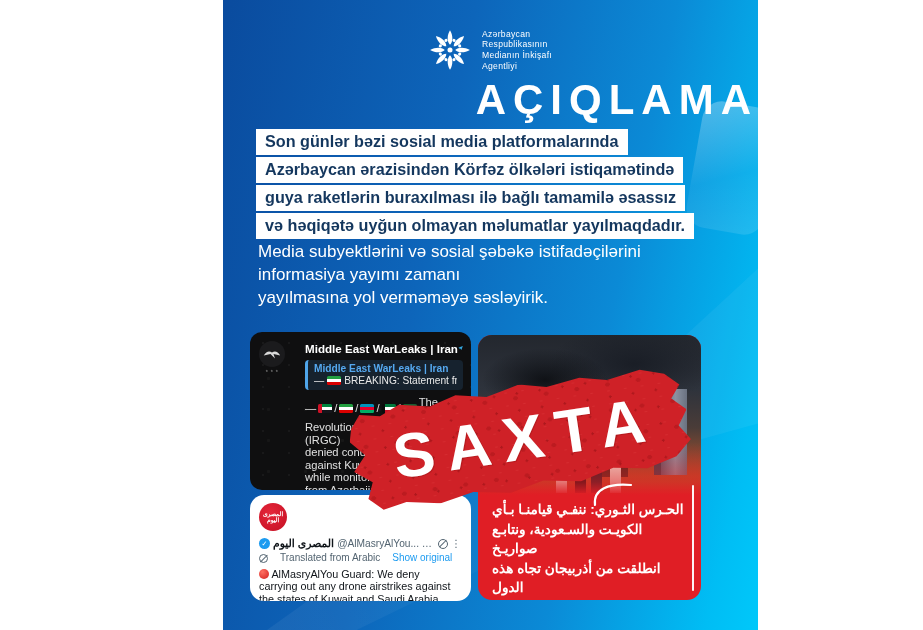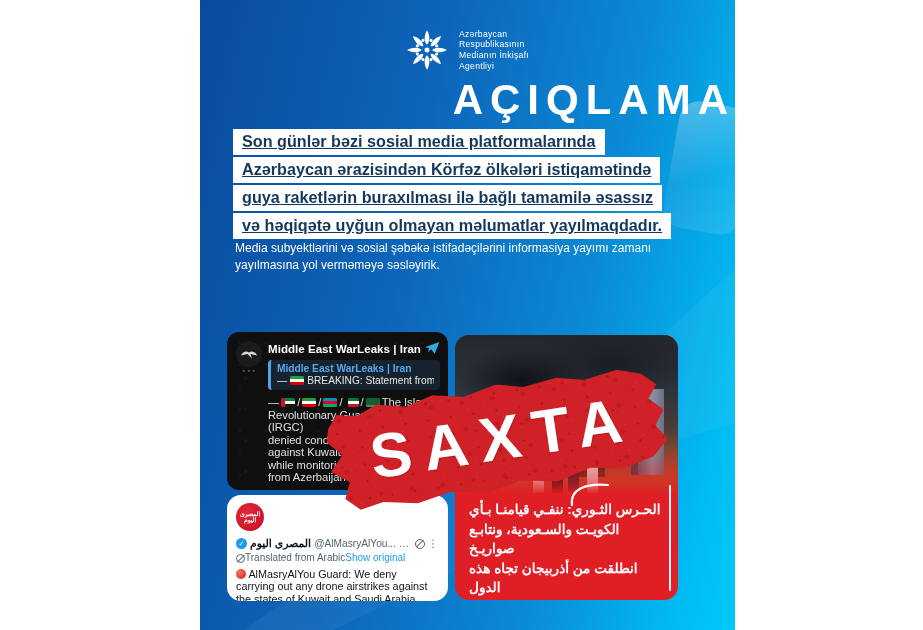--- a/index.html
+++ b/index.html
@@ -1,20 +1,20 @@
 <!DOCTYPE html>
 <html><head>
 <meta charset="utf-8">
 <style>
   * { margin:0; padding:0; box-sizing:border-box; }
   body { background:#ffffff; font-family:"Liberation Sans", sans-serif; }
   .canvas { position:relative; width:923px; height:630px; background:#ffffff; overflow:hidden; }
 
   
-  .poster { position:absolute; left:200px; top:0; width:535px; height:630px; overflow:hidden;
+  .poster { position:absolute; left:223px; top:0; width:535px; height:630px; overflow:hidden;
             background:linear-gradient(102deg,#0a4b9e 0%,#0d65ba 38%,#0b8ad6 68%,#00bdf4 92%,#00c8fa 100%); }
   .decor-tile { position:absolute; right:-14px; top:104px; width:78px; height:128px; border-radius:20px;
             background:linear-gradient(155deg, rgba(255,255,255,0.30) 0%, rgba(255,255,255,0.05) 55%, rgba(255,255,255,0.12) 100%);
             transform:rotate(10deg); }
   .decor-ray1 { position:absolute; left:-40px; bottom:-60px; width:420px; height:300px;
             background:linear-gradient(60deg, rgba(255,255,255,0.07), rgba(255,255,255,0));
             clip-path:polygon(0 100%, 100% 0, 100% 40%, 12% 100%); }
   .decor-ray2 { position:absolute; right:-20px; bottom:140px; width:260px; height:240px;
             background:rgba(255,255,255,0.05); clip-path:polygon(100% 0, 100% 70%, 0 100%); }
 
@@ -22,28 +22,28 @@
   .agency { position:absolute; top:27px; left:0; right:0; display:flex; justify-content:center; align-items:center; gap:11px; }
   .emblem { width:42px; height:46px; }
   .agency-name { color:#ffffff; font-size:8.6px; line-height:10.6px; font-weight:500; letter-spacing:0.3px; }
 
   
   .big-title { position:absolute; top:76px; left:0; right:0; text-align:right; color:#ffffff;
                font-size:42px; font-weight:800; letter-spacing:7px; }
 
   
   .hl-wrap { position:absolute; top:129px; left:33px; display:flex; flex-direction:column; align-items:flex-start; gap:2px; }
-  .hl-line { background:#ffffff; color:#14375e; font-weight:700; font-size:16.2px; line-height:19px; padding:3px 9px 4px 9px;text-decoration:underline; }
-
-  
-  .para { position:absolute; top:240px; left:35px; width:452px; color:#ffffff; font-size:12px; line-height:17px; font-weight:400; }
+  .hl-line { background:#ffffff; color:#14375e; font-weight:700; font-size:16.2px; line-height:19px; padding:3px 9px 4px 9px; }
+
+  
+  .para { position:absolute; top:240px; left:35px; width:452px; color:#ffffff; font-size:17px; line-height:23px; font-weight:400; }
 
   
   .tg-card { position:absolute; left:27px; top:332px; width:221px; height:158px; border-radius:12px;
-             background:#0f0f10; overflow:hidden; padding:9px 8px 6px 7px; display:flex; gap:4px;
+             background:#0f0f10; overflow:hidden; padding:9px 8px 6px 7px; display:flex; gap:18px;
              background-image:radial-gradient(rgba(255,255,255,0.045) 1px, transparent 1.6px),
                               radial-gradient(rgba(255,255,255,0.03) 1.4px, transparent 2px);
              background-size:26px 22px, 37px 31px; }
   .tg-left { width:30px; flex:0 0 30px; display:flex; flex-direction:column; align-items:center; }
   .tg-avatar { width:26px; height:26px; border-radius:50%; background:#1b1b1d; display:flex; align-items:center; justify-content:center; }
   .tg-avatar svg { width:18px; height:14px; }
   .tg-avatar-sub { margin-top:2px; font-size:3.5px; color:#7d7d7d; letter-spacing:0.4px; white-space:nowrap; }
   .tg-main { flex:1; min-width:0; }
   .tg-head { display:flex; align-items:center; justify-content:space-between; }
   .tg-channel { color:#ffffff; font-weight:700; font-size:11.6px; white-space:nowrap; }
@@ -72,21 +72,21 @@
                color:#ffffff; font-size:6px; font-weight:700; line-height:6.5px; direction:rtl; }
   .tw-headright { flex:1; min-width:0; }
   .tw-row1 { display:flex; align-items:center; gap:3px; }
   .badge { width:11px; height:11px; border-radius:50%; background:#1d9bf0; color:#fff; font-size:7px;
            display:inline-flex; align-items:center; justify-content:center; flex:0 0 11px; }
   .tw-name { font-weight:700; font-size:10.8px; color:#0f1419; white-space:nowrap; }
   .tw-handle { color:#536471; font-size:10.2px; white-space:nowrap; overflow:hidden; text-overflow:ellipsis; }
   .slash-circle { position:relative; width:10px; height:10px; border:1.2px solid #536471; border-radius:50%; flex:0 0 10px; }
   .slash-circle::after { content:""; position:absolute; left:-1px; top:3.4px; width:10px; height:1.2px; background:#536471; transform:rotate(-45deg); }
   .tw-more { margin-left:auto; color:#536471; font-size:10px; letter-spacing:0; line-height:10px; }
-  .tw-row2 { display:flex; align-items:flex-end; gap:0; margin-top:2px; }
+  .tw-row2 { display:flex; align-items:flex-end; gap:12px; margin-top:2px; }
   .tw-translated { color:#536471; font-size:10px; }
   .tw-showorig { color:#1d9bf0; font-size:10px; }
   .tw-body { margin-top:5px; color:#0f1419; font-size:10.8px; line-height:12.4px; }
   .red-dot { display:inline-block; width:10px; height:10px; border-radius:50%; vertical-align:-1px;
              background:radial-gradient(circle at 35% 30%, #ff7163, #d21f1f); }
 
   
   .news-card { position:absolute; left:255px; top:335px; width:223px; height:265px; border-radius:14px;
                overflow:hidden; background:#e01e25; }
   .news-photo { position:absolute; left:0; top:0; right:0; height:160px;

